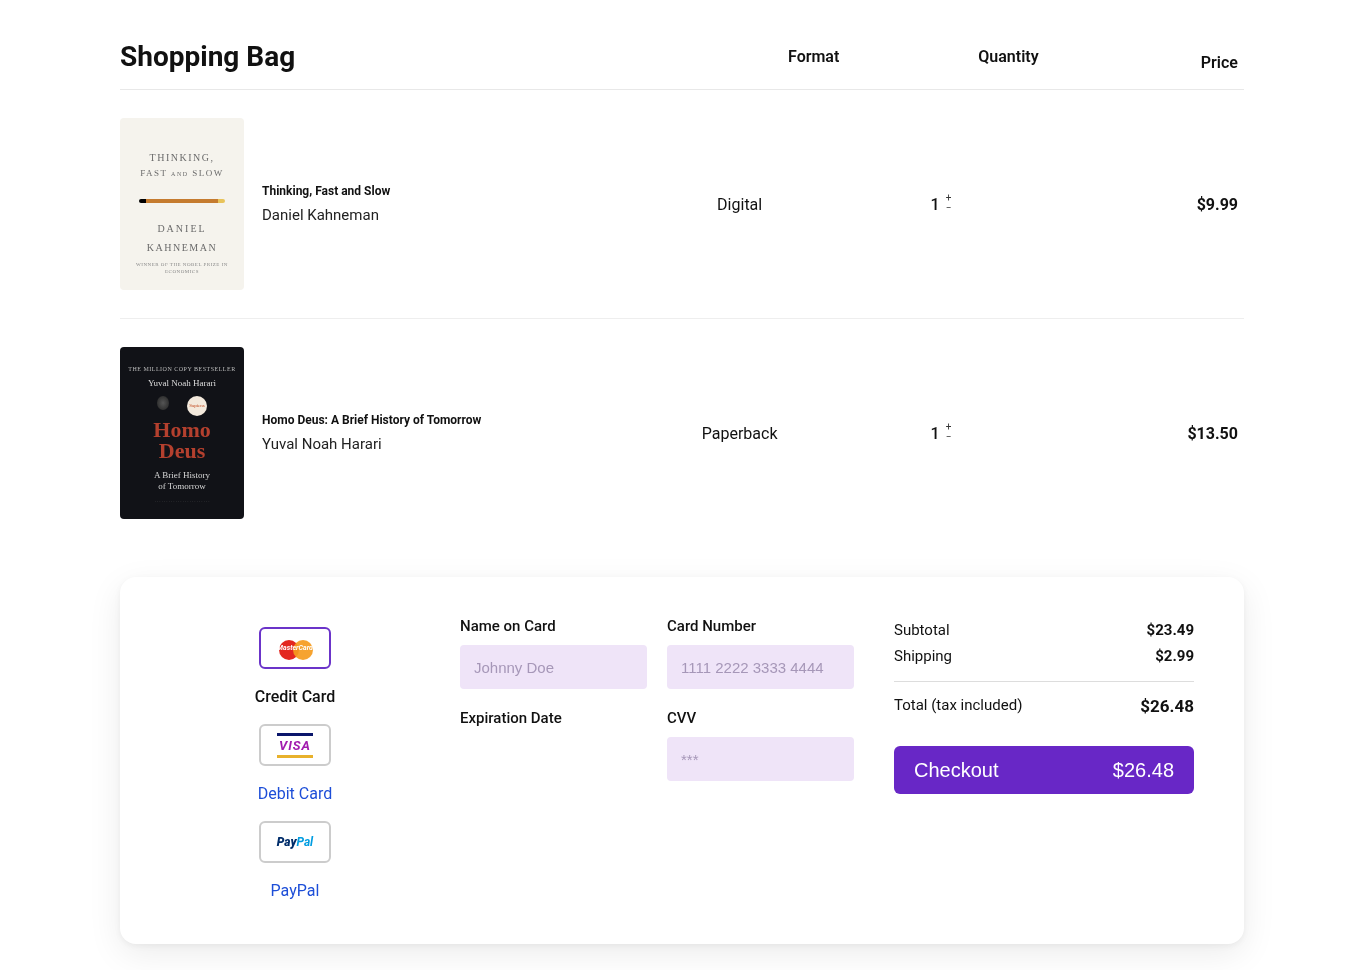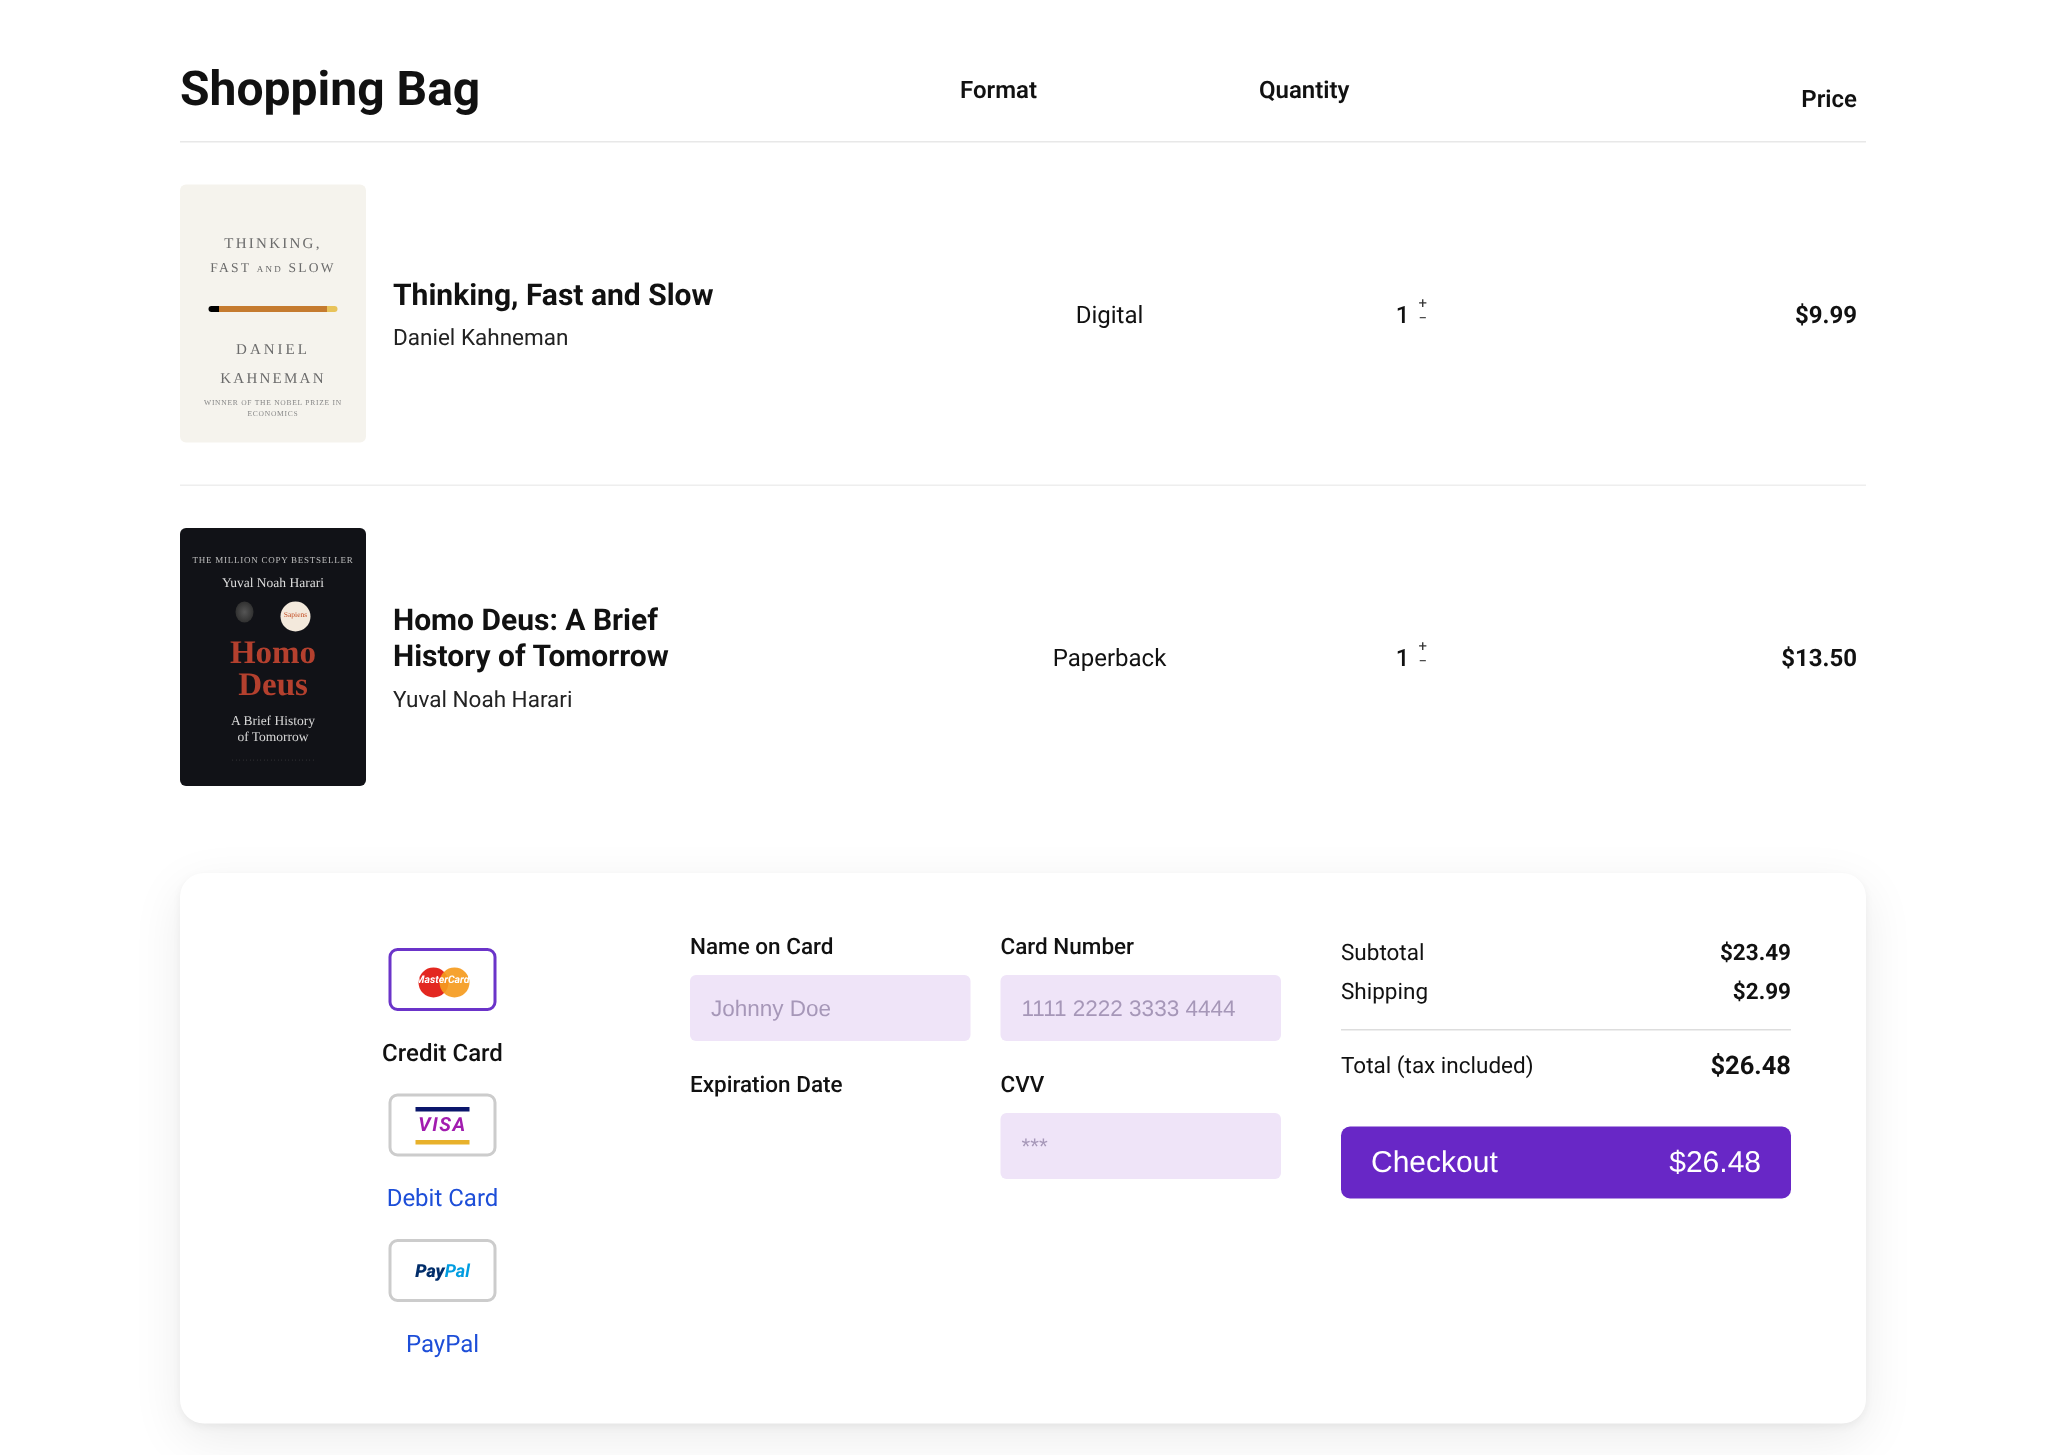--- a/index.html
+++ b/index.html
@@ -11,27 +11,27 @@
       min-height: 970px;
       padding: 40px 120px 60px 120px;
     }
     .header-row {
       display: flex;
       align-items: center;
       border-bottom: 1px solid #e8e8e8;
       padding-bottom: 16px;
     }
     .header-title {
-      font-size: 32px;
+      font-size: 28px;
       font-weight: 700;
       flex: 0 0 520px;
     }
     .header-col {
       flex: 1;
-      text-align: left;
+      text-align: right;
       font-size: 16px;
       font-weight: 600;
     }
     .header-col.price { text-align: right; padding-right: 6px; margin-top: 12px; }
 
     .item-row {
       display: flex;
       align-items: center;
       border-bottom: 1px solid #eee;
       padding: 28px 0;
@@ -78,21 +78,21 @@
     }
     .cover1 .top { font-size: 6px; letter-spacing: .5px; color: #bbb; margin-top: 4px; }
     .cover1 .harari { font-size: 9px; margin-top: 6px; }
     .cover1 .circles { display:flex; justify-content:center; gap:18px; margin-top:8px; }
     .cover1 .fp { width:12px; height:14px; border-radius:50%; background:radial-gradient(#555,#222); }
     .cover1 .badge { width:20px; height:20px; border-radius:50%; background:#f3e9dc; color:#c24a1f; font-size:5px; display:flex; align-items:center; justify-content:center; }
     .cover1 .h1 { font-size: 22px; color: #b4402e; font-weight: 600; margin-top: 4px; line-height: .95;}
     .cover1 .sub { font-size: 9px; color: #d7d7d7; margin-top: 8px; line-height: 1.3; }
     .cover1 .fine { font-size: 4px; color:#666; margin-top: 6px; }
     .item-title {
-      font-size: 20px; font-weight: 700;
+      font-size: 12px; font-weight: 700;
       max-width: 220px;
     }
     .item-author {
       font-size: 15px; font-weight: 400; color: #222;
       margin-top: 8px;
     }
     .col {
       flex: 1; text-align: center; font-size: 16px;
     }
     .col.price { text-align: right; font-weight: 700; padding-right: 6px; }

